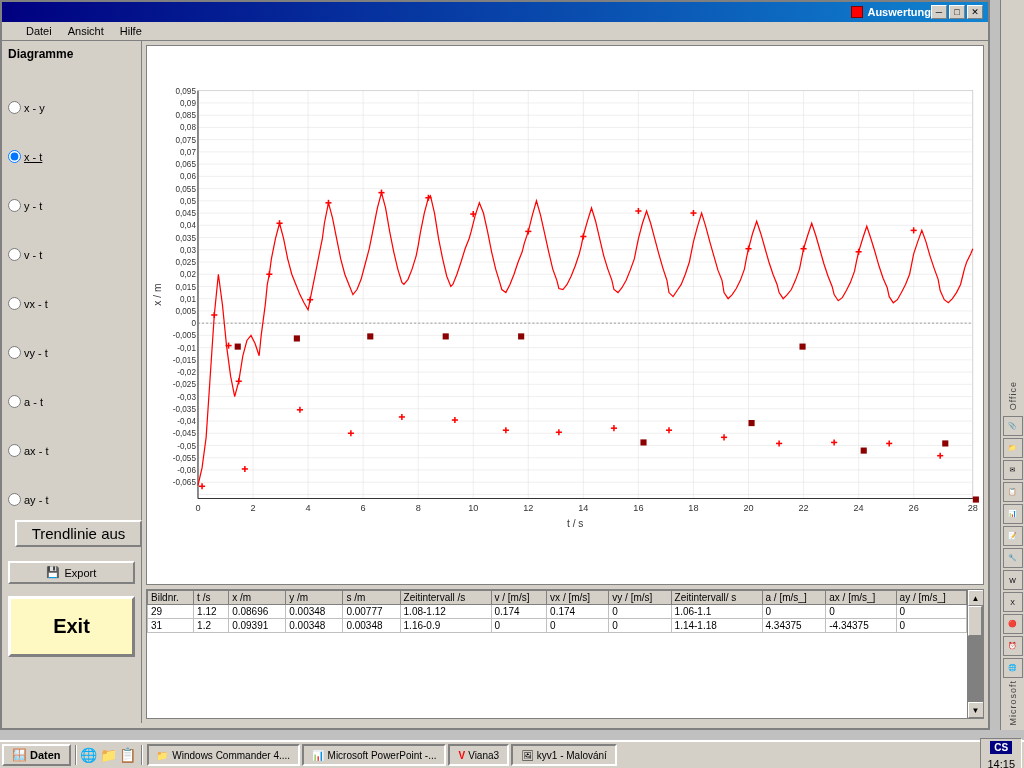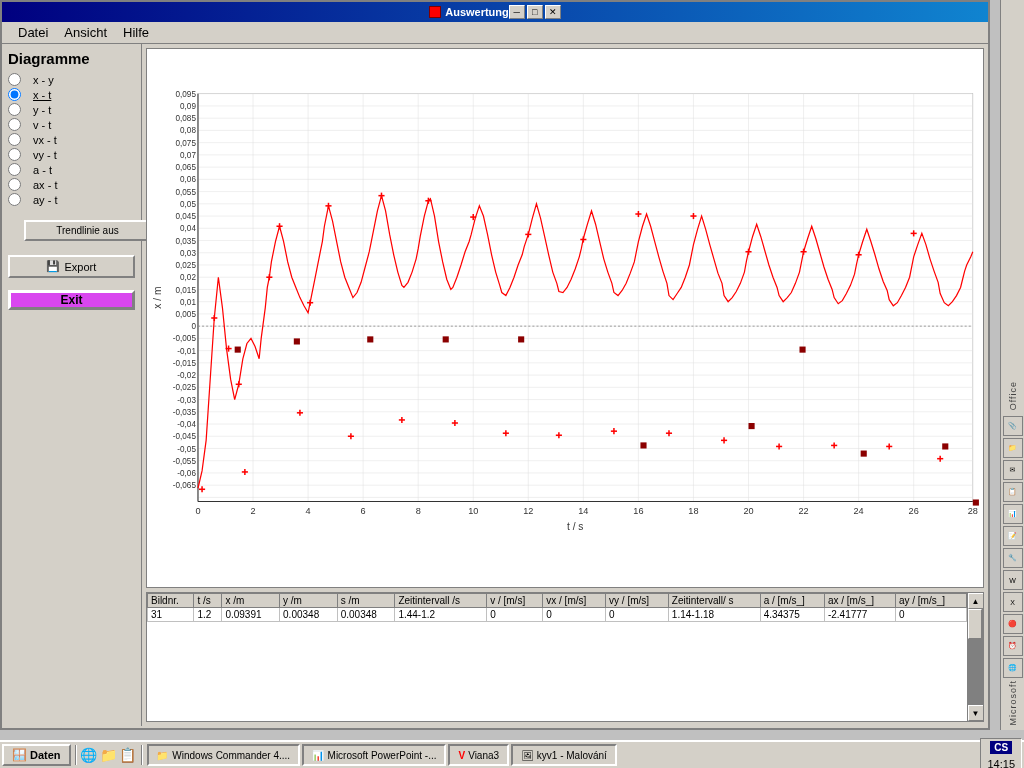--- a/index.html
+++ b/index.html
@@ -1,45 +1,45 @@
 <!DOCTYPE html>
 <html><head>
   <meta charset="utf-8">
   <style>
     * { margin: 0; padding: 0; box-sizing: border-box; }
     body { font-family: 'Arial', sans-serif; font-size: 11px; background: #c0c0c0; width: 1024px; height: 768px; overflow: hidden; }
 
     
     .window { width: 990px; height: 730px; position: absolute; top: 0; left: 0; border: 2px solid #808080; background: #d4d0c8; }
-    .title-bar { background: linear-gradient(to right, #000080, #1084d0); color: white; padding: 3px 5px; display: flex; align-items: center; justify-content: center; height: 20px; }
+    .title-bar { background: linear-gradient(to right, #000080, #1084d0); color: white; padding: 3px 5px; display: flex; align-items: center; justify-content: flex-end; height: 20px; }
     .title-bar-left { display: flex; align-items: center; gap: 4px; font-weight: bold; font-size: 11px; }
     .title-icon { width: 12px; height: 12px; background: #ff0000; border: 1px solid #800000; }
     .title-controls { display: flex; gap: 2px; }
     .title-btn { width: 16px; height: 14px; background: #d4d0c8; border: 1px solid #808080; border-top-color: #fff; border-left-color: #fff; font-size: 9px; display: flex; align-items: center; justify-content: center; cursor: pointer; }
 
     
-    .menu-bar { background: #d4d0c8; border-bottom: 1px solid #808080; padding: 2px 12px; display: flex; gap: 8px; font-size: 13px; }
+    .menu-bar { background: #d4d0c8; border-bottom: 1px solid #808080; padding: 2px 20px; display: flex; gap: 8px; font-size: 11px; }
     .menu-item { padding: 1px 4px; cursor: pointer; }
 
     
     .main { display: flex; height: calc(100% - 44px); }
 
     
     .left-panel { width: 140px; background: #d4d0c8; border-right: 1px solid #808080; padding: 6px; flex-shrink: 0; }
-    .panel-title { font-weight: bold; font-size: 15px; margin-bottom: 6px; }
+    .panel-title { font-weight: bold; font-size: 12px; margin-bottom: 6px; }
     .radio-group { display: flex; flex-direction: column; gap: 2px; margin-bottom: 8px; }
-    .radio-item { display: flex; align-items: center; gap: 12px; font-size: 11px; cursor: pointer; }
+    .radio-item { display: flex; align-items: center; gap: 3px; font-size: 11px; cursor: pointer; margin-top: 34px; }
     .radio-item input[type="radio"] { margin: 0; }
 
-    .trendline-btn { width: 100%; padding: 3px; background: #d4d0c8; border: 2px solid; border-top-color: #fff; border-left-color: #fff; border-bottom-color: #808080; border-right-color: #808080; font-size: 10px; cursor: pointer; margin: 6px 16px; }
+    .trendline-btn { width: 100%; padding: 3px; background: #d4d0c8; border: 2px solid; border-top-color: #fff; border-left-color: #fff; border-bottom-color: #808080; border-right-color: #808080; font-size: 15px; cursor: pointer; margin: 6px 7px; }
 
     .export-section { margin-top: 8px; }
     .export-btn { width: 100%; padding: 3px; background: #d4d0c8; border: 2px solid; border-top-color: #fff; border-left-color: #fff; border-bottom-color: #808080; border-right-color: #808080; font-size: 11px; cursor: pointer; margin-bottom: 4px; display: flex; align-items: center; justify-content: center; gap: 4px; }
     .export-options { display: flex; flex-direction: column; gap: 2px; margin-bottom: 6px; }
-    .exit-btn { width: 100%; padding: 0; background: #d946ef; border: 3px solid; border-top-color: #fff; border-left-color: #fff; border-bottom-color: #808080; border-right-color: #808080; font-size: 12px; font-weight: bold; cursor: pointer; margin-top: 8px; }
+    .exit-btn { width: 100%; padding: 16px; background: #fef9c3; border: 3px solid; border-top-color: #fff; border-left-color: #fff; border-bottom-color: #808080; border-right-color: #808080; font-size: 20px; font-weight: bold; cursor: pointer; margin-top: 8px; }
 
     
     .right-content { flex: 1; display: flex; flex-direction: column; overflow: hidden; }
 
     
     .chart-area { flex: 1; background: white; margin: 4px; border: 1px solid #808080; position: relative; overflow: hidden; }
 
     
     .data-table-container { height: 130px; background: white; margin: 0 4px 4px; border: 1px solid #808080; overflow: hidden; display: flex; }
     .data-table-scroll { flex: 1; overflow-x: hidden; overflow-y: auto; }
@@ -382,33 +382,48 @@
                 <th>v / [m/s]</th>
                 <th>vx / [m/s]</th>
                 <th>vy / [m/s]</th>
                 <th>Zeitintervall/ s</th>
                 <th>a / [m/s_]</th>
                 <th>ax / [m/s_]</th>
                 <th>ay / [m/s_]</th>
               </tr>
             </thead>
             <tbody id="table-body">
+            <tr>
+                  <td>29</td>
+                  <td>1.12</td>
+                  <td>0.08696</td>
+                  <td>0.00348</td>
+                  <td>0.00777</td>
+                  <td>1.08-1.12</td>
+                  <td>0.174</td>
+                  <td>0.174</td>
+                  <td>0</td>
+                  <td>1.06-1.1</td>
+                  <td>0</td>
+                  <td>0</td>
+                  <td>0</td>
+                </tr>
                 <tr>
                   <td>31</td>
                   <td>1.2</td>
                   <td>0.09391</td>
                   <td>0.00348</td>
                   <td>0.00348</td>
-                  <td>1.44-1.2</td>
+                  <td>1.16-0.9</td>
                   <td>0</td>
                   <td>0</td>
                   <td>0</td>
                   <td>1.14-1.18</td>
                   <td>4.34375</td>
-                  <td>-2.41777</td>
+                  <td>-4.34375</td>
                   <td>0</td>
                 </tr>
               </tbody>
           </table>
         </div>
         <div class="scrollbar-right">
           <div class="scrollbar-arrow">▲</div>
           <div class="scrollbar-track">
             <div class="scrollbar-thumb"></div>
           </div>

